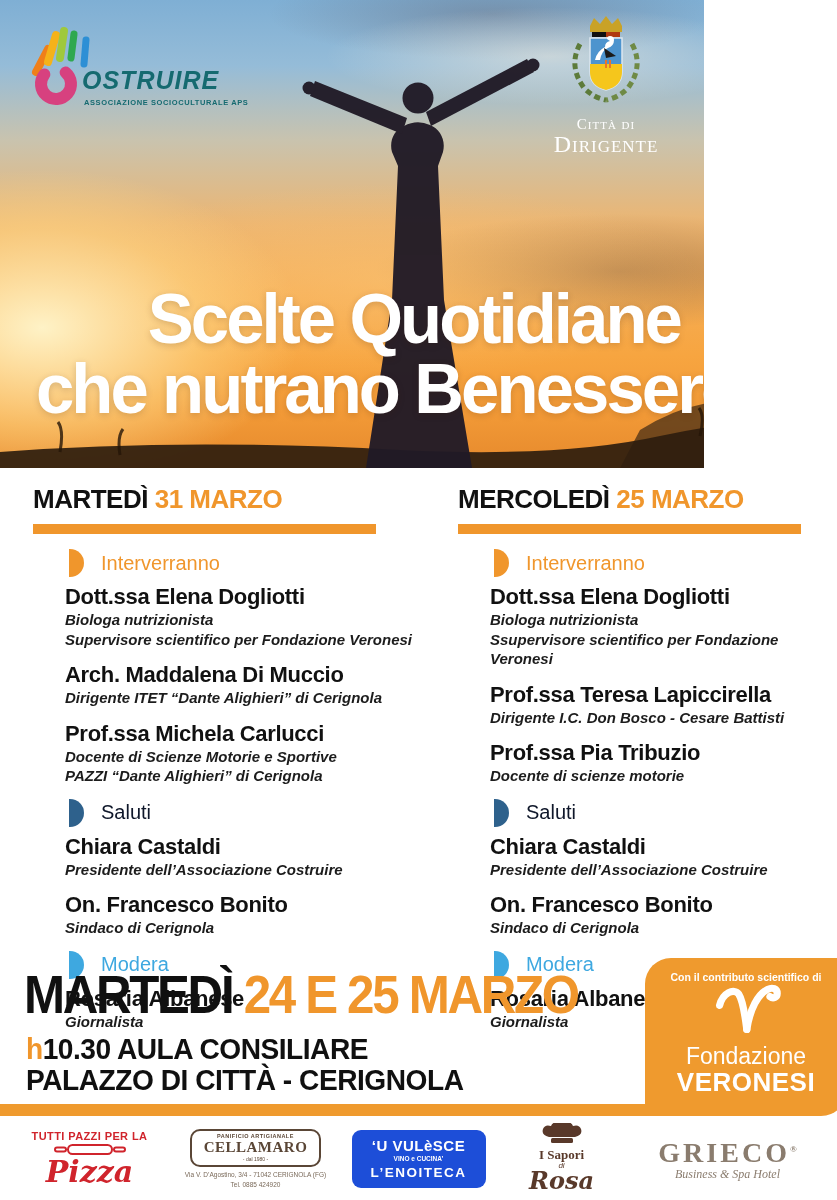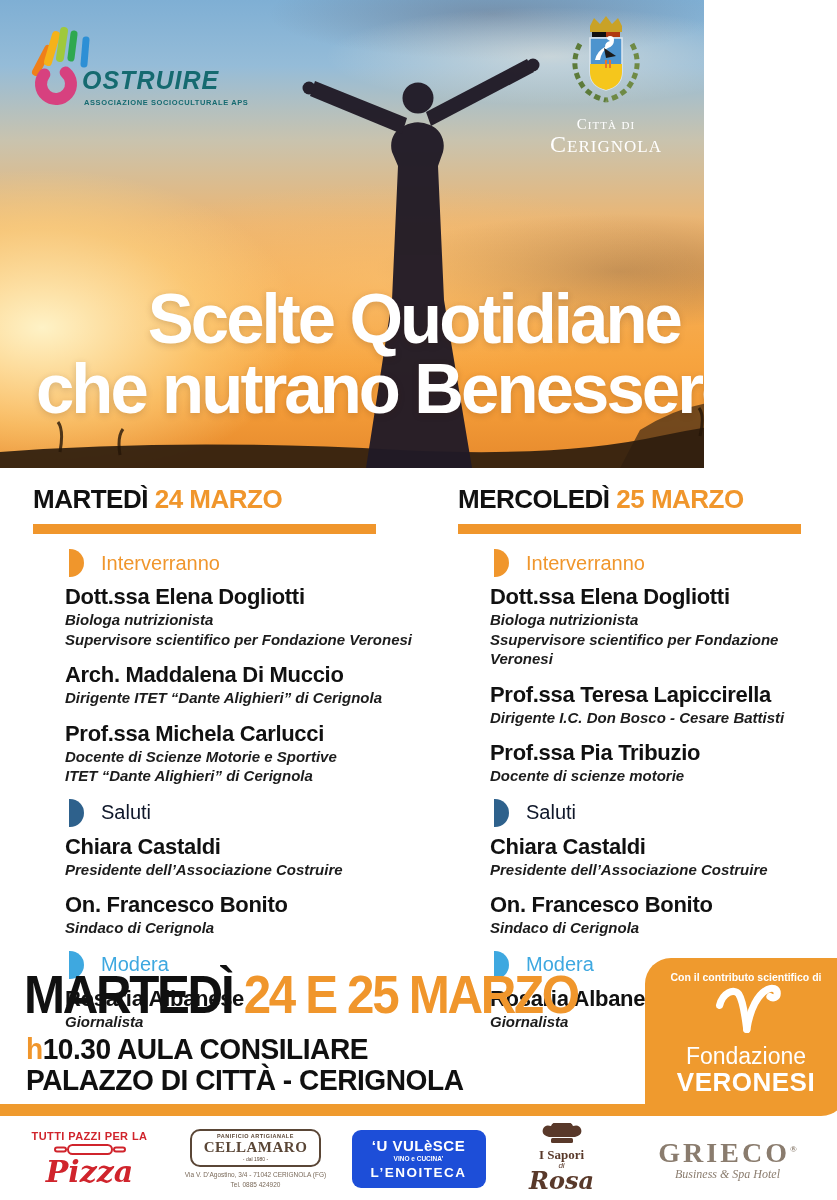--- a/index.html
+++ b/index.html
@@ -143,33 +143,33 @@
         <path d="M78,30 Q90,52 74,74 Q64,84 52,86" stroke="#6f8a45" stroke-width="5" fill="none" stroke-dasharray="6 4"></path>
 
         <path d="M36,24 h32 v34 q0,14 -16,18 q-16,-4 -16,-18 Z" fill="#4D94CE" stroke="#dbe6ef" stroke-width="1.5"></path>
         <path d="M36,50 h32 v8 q0,14 -16,18 q-16,-4 -16,-18 Z" fill="#F5C61C"></path>
 
         <path d="M46,46 q2,-10 8,-12 q6,-2 6,-8 q0,-4 -4,-4 q-3,0 -3,3 l3,2 q-5,1 -5,6 q-8,4 -10,13 Z" fill="#fff"></path>
         <path d="M50,34 l12,8 l-10,2 Z" fill="#1a1a1a"></path>
         <path d="M52,46 l0,8 M56,46 l0,8" stroke="#e8762a" stroke-width="2"></path>
       </svg>
       <div class="crest-l1">Città di</div>
-      <div class="crest-l2">Cerignola</div>
+      <div class="crest-l2">Dirigente</div>
     </div>
 
     <div class="hero-title">
       <div class="tline">Scelte Quotidiane</div>
       <div class="tline">che nutrano Benessere</div>
     </div>
   </div>
 
   <div class="col col-left">
     <div class="day-head">
       <span class="day">MARTEDÌ</span>
-      <span class="date">24 MARZO</span>
+      <span class="date">31 MARZO</span>
     </div>
     <div class="day-bar"></div>
 
     <div class="sec sec-1">
       <div class="sec-label">
         <div class="bullet b-orange"></div>
         <span class="t-orange">Interverranno</span>
       </div>
       <div class="people">
         <div class="person">
@@ -177,21 +177,21 @@
           <div class="prole">Biologa nutrizionista</div>
           <div class="prole">Supervisore scientifico per Fondazione Veronesi</div>
         </div>
         <div class="person">
           <div class="pname">Arch. Maddalena Di Muccio</div>
           <div class="prole">Dirigente ITET “Dante Alighieri” di Cerignola</div>
         </div>
         <div class="person">
           <div class="pname">Prof.ssa Michela Carlucci</div>
           <div class="prole">Docente di Scienze Motorie e Sportive</div>
-          <div class="prole">ITET “Dante Alighieri” di Cerignola</div>
+          <div class="prole">PAZZI “Dante Alighieri” di Cerignola</div>
         </div>
       </div>
     </div>
 
     <div class="sec sec-2">
       <div class="sec-label">
         <div class="bullet b-dblue"></div>
         <span class="t-dblue">Saluti</span>
       </div>
       <div class="people">

